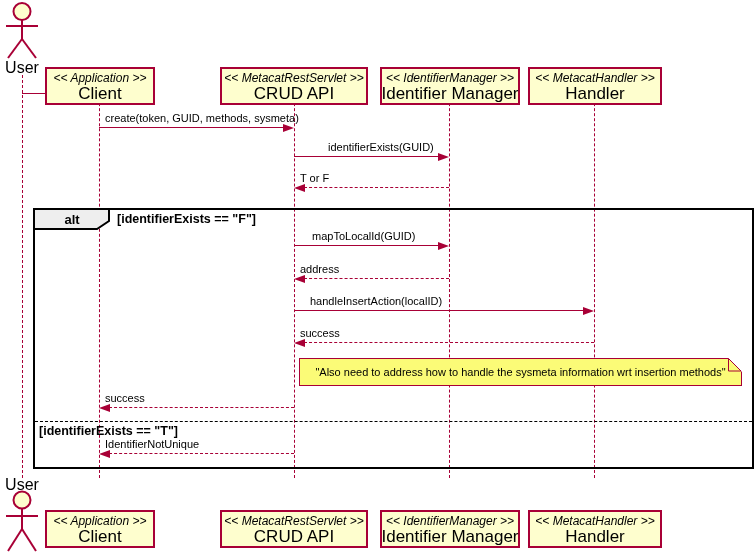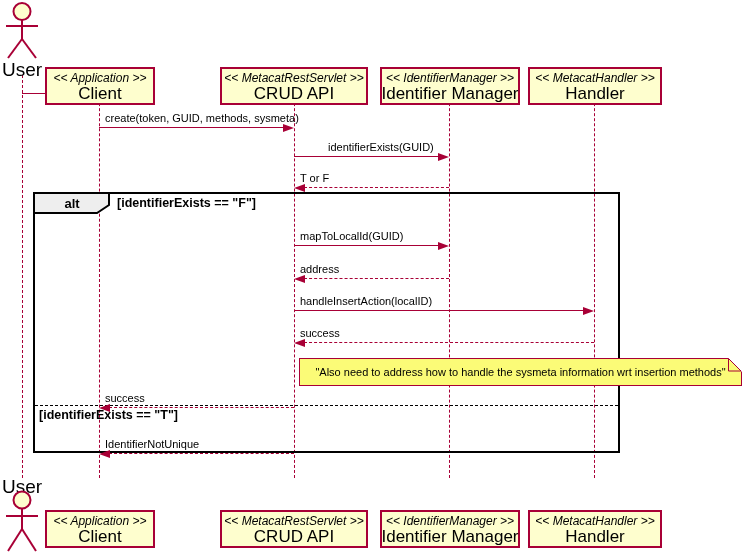--- a/index.html
+++ b/index.html
@@ -30,36 +30,36 @@
     background:var(--participant-fill);
     border:2px solid var(--primary);
     display:flex;flex-direction:column;align-items:center;justify-content:center;
     text-align:center;line-height:16px;margin-top:32px;
   }
   .participant .stereotype{font-style:italic;font-size:12px;white-space:nowrap;}
   .participant .pname{font-size:17px;white-space:nowrap;}
 
   .actor-figure{position:absolute;}
   .actor-label{
-    position:absolute;font-size:19px;text-align:center;width:44px;left:0;
+    position:absolute;font-size:16px;text-align:center;width:44px;left:0;
     white-space:nowrap;
   }
 
   .msg-line{position:absolute;height:0;border-top:1px solid var(--primary);}
   .msg-line.dashed{border-top-style:dashed;}
   .msg-head{position:absolute;width:0;height:0;
     border-top:4px solid transparent;border-bottom:4px solid transparent;}
   .msg-head.right{border-left:11px solid var(--primary);}
   .msg-head.left{border-right:11px solid var(--primary);}
   .msg-label{
     position:absolute;font-size:11px;white-space:nowrap;height:14px;line-height:14px;
   }
 
   #alt-frame{
-    position:absolute;left:33px;top:192px;width:587px;height:261px;
+    position:absolute;left:33px;top:208px;width:721px;height:261px;
     box-sizing:border-box;border:2px solid var(--frame-border);
   }
   #alt-pentagon{position:absolute;left:-2px;top:-2px;}
   #alt-operator-label{
     position:absolute;left:12px;top:0px;width:50px;text-align:center;
     font-weight:bold;font-size:13px;line-height:19px;
   }
   #alt-guard-true{
     position:absolute;left:82px;top:2px;font-weight:bold;font-size:12.5px;white-space:nowrap;
   }
@@ -128,27 +128,27 @@
       <div class="msg-head right" style="top: 123.5px; left: 283px;"></div>
       <div class="msg-label" style="left: 105px; top: 111px;">create(token, GUID, methods, sysmeta)</div>
       <div class="msg-line" style="left: 294px; width: 145px; top: 156px;"></div>
       <div class="msg-head right" style="top: 152.5px; left: 438px;"></div>
       <div class="msg-label" style="left: 300px; top: 140px; padding-left: 28px;">identifierExists(GUID)</div>
       <div class="msg-line dashed" style="left: 304px; width: 145px; top: 187px;"></div>
       <div class="msg-head left" style="top: 183.5px; left: 294px;"></div>
       <div class="msg-label" style="left: 300px; top: 171px;">T or F</div>
       <div class="msg-line" style="left: 294px; width: 145px; top: 245px;"></div>
       <div class="msg-head right" style="top: 241.5px; left: 438px;"></div>
-      <div class="msg-label" style="left: 300px; top: 229px;">mapToLocalId(GUID)</div>
+      <div class="msg-label" style="left: 312px; top: 229px;">mapToLocalId(GUID)</div>
       <div class="msg-line dashed" style="left: 304px; width: 145px; top: 278px;"></div>
       <div class="msg-head left" style="top: 274.5px; left: 294px;"></div>
       <div class="msg-label" style="left: 300px; top: 262px;">address</div>
       <div class="msg-line" style="left: 294px; width: 290px; top: 310px;"></div>
       <div class="msg-head right" style="top: 306.5px; left: 583px;"></div>
-      <div class="msg-label" style="left: 300px; top: 294px;">handleInsertAction(localID)</div>
+      <div class="msg-label" style="left: 310px; top: 294px;">handleInsertAction(localID)</div>
       <div class="msg-line dashed" style="left: 304px; width: 290px; top: 342px;"></div>
       <div class="msg-head left" style="top: 338.5px; left: 294px;"></div>
       <div class="msg-label" style="left: 300px; top: 326px;">success</div>
       <div class="msg-line dashed" style="left: 109px; width: 185px; top: 407px;"></div>
       <div class="msg-head left" style="top: 403.5px; left: 99px;"></div>
       <div class="msg-label" style="left: 105px; top: 391px;">success</div>
       <div class="msg-line dashed" style="left: 109px; width: 185px; top: 453px;"></div>
       <div class="msg-head left" style="top: 449.5px; left: 99px;"></div>
       <div class="msg-label" style="left: 105px; top: 437px;">IdentifierNotUnique</div>
     </div>

